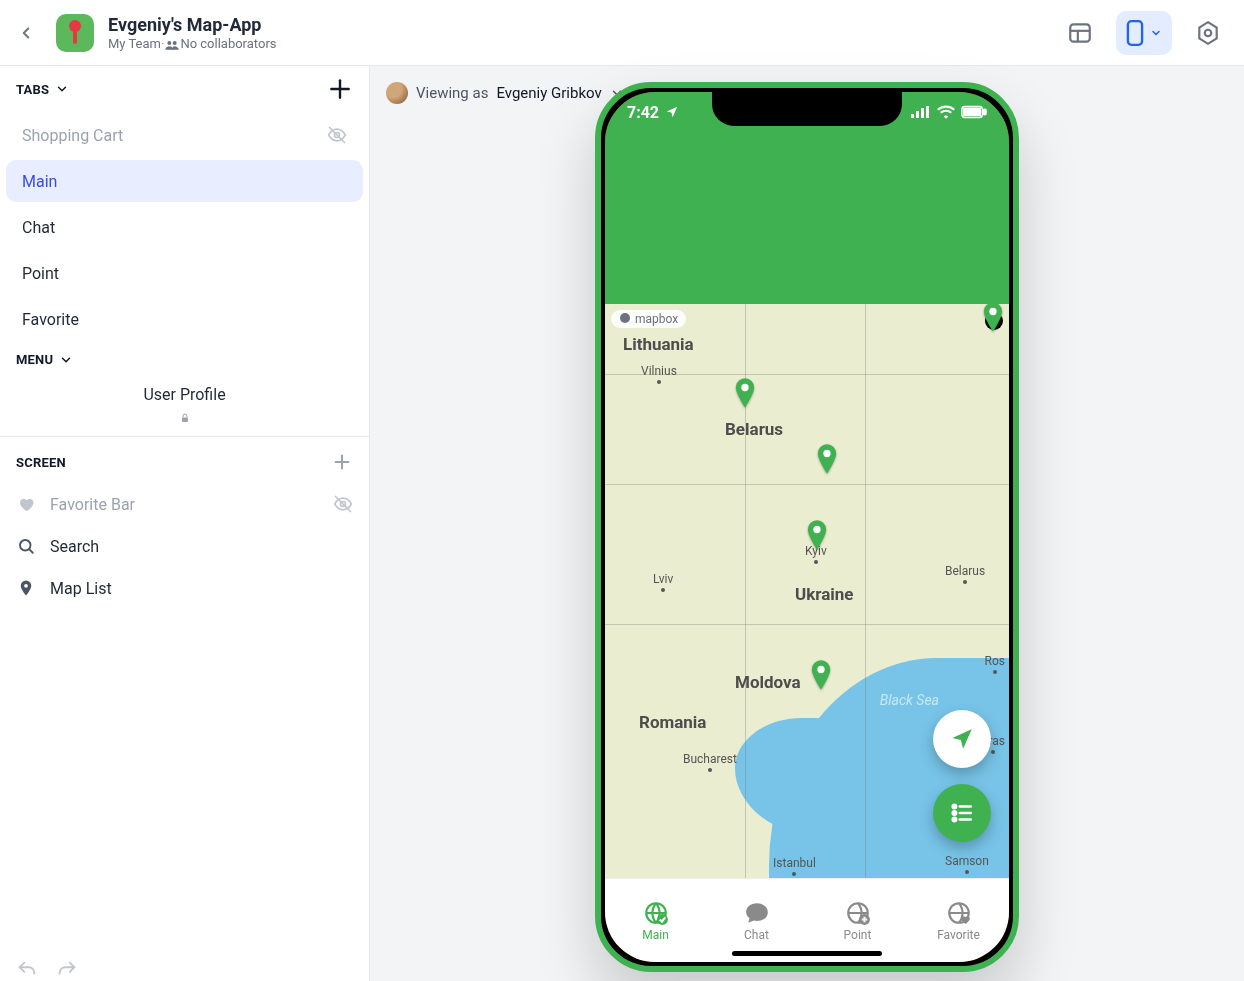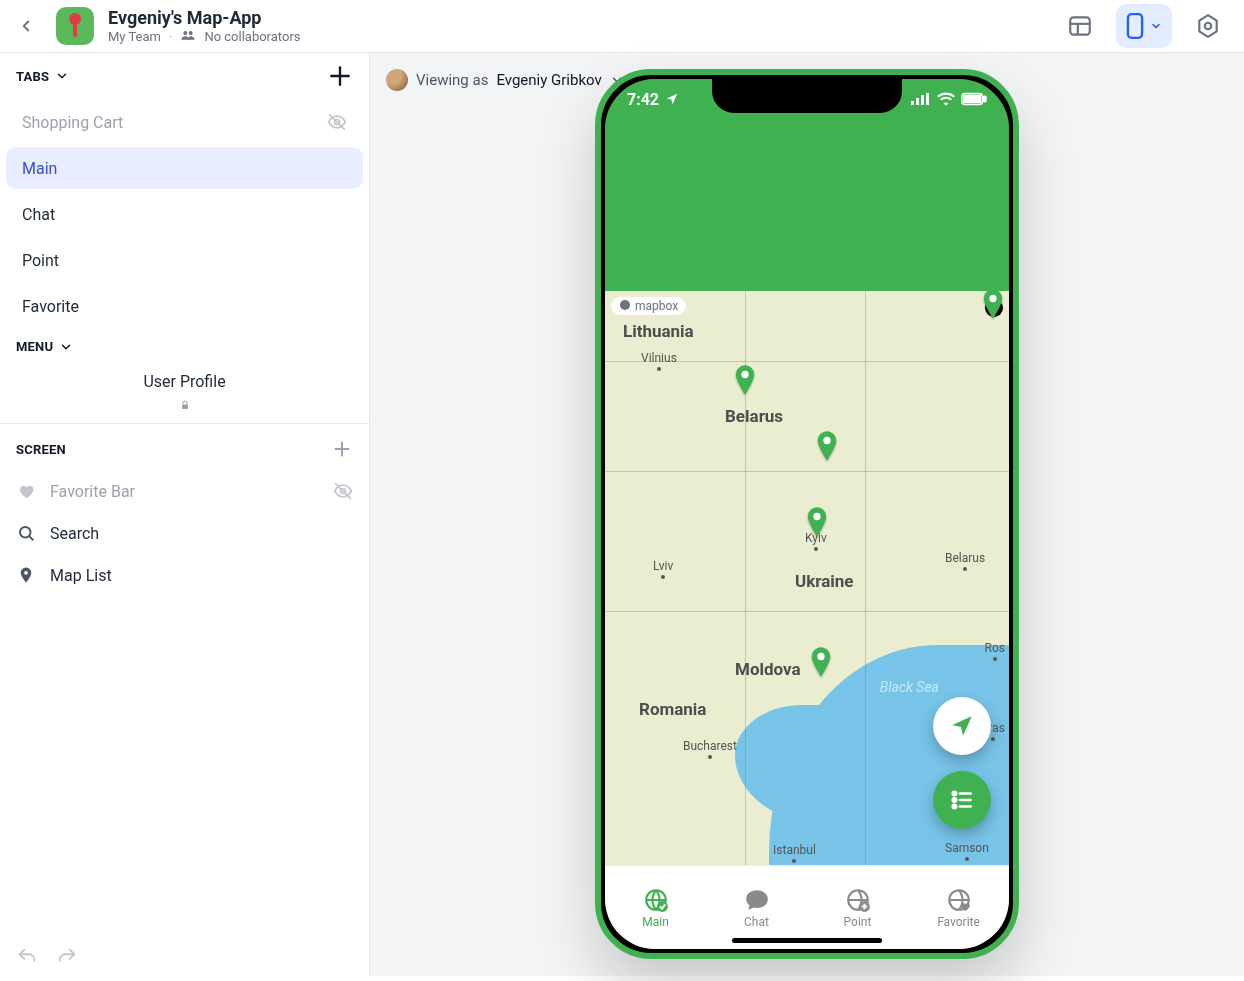--- a/index.html
+++ b/index.html
@@ -10,28 +10,28 @@
     --accent:#2563eb;
     --chip-bg:#e4ecff;
     --green:#3fb150;
     --green-dark:#2f8f3e;
     --sea:#77c4e8;
     --land:#eaedd0;
   }
   *{box-sizing:border-box;font-family:-apple-system,BlinkMacSystemFont,"Segoe UI",Roboto,Helvetica,Arial,sans-serif;}
   body{margin:0;background:#fff;width:1244px;height:981px;overflow:hidden;color:#1f2937;}
   
-  .topbar{height:53px;border-bottom:1px solid var(--line);display:flex;align-items:center;padding:0 14px 0 10px;gap:14px;}
+  .topbar{height:66px;border-bottom:1px solid var(--line);display:flex;align-items:center;padding:0 14px 0 10px;gap:14px;}
   .back-btn{width:32px;height:32px;display:flex;align-items:center;justify-content:center;border-radius:8px;cursor:pointer;color:#6b7280;}
   .app-icon{width:38px;height:38px;border-radius:10px;background:#5bb95b;position:relative;overflow:hidden;}
   .app-icon::before{content:"";position:absolute;left:50%;top:6px;transform:translateX(-50%);width:12px;height:12px;background:#e63946;border-radius:50%;}
   .app-icon::after{content:"";position:absolute;left:50%;top:16px;transform:translateX(-50%);width:4px;height:14px;background:#e63946;border-radius:2px;}
   .title-col{display:flex;flex-direction:column;min-width:0;line-height:1.2;}
   .title-col .title{font-weight:700;font-size:18px;}
-  .title-col .sub{display:flex;align-items:flex-start;gap:8px;font-size:13px;color:#6b7280;}
+  .title-col .sub{display:flex;align-items:flex-end;font-size:13px;color:#6b7280;}
   .sub .dot{color:#9ca3af;}
   .topbar-spacer{flex:1;}
   .tb-btn{width:44px;height:44px;border-radius:10px;display:flex;align-items:center;justify-content:center;color:#6b7280;cursor:pointer;}
   .tb-btn.active{background:var(--chip-bg);color:var(--accent);width:auto;padding:0 10px;gap:6px;}
   
   .layout{display:flex;height:calc(100% - 58px);}
   .sidebar{width:var(--sidebar-w);border-right:1px solid var(--line);display:flex;flex-direction:column;position:relative;}
   .section-hdr{display:flex;align-items:center;justify-content:space-between;padding:10px 16px;font-size:13px;font-weight:700;color:#111827;letter-spacing:.2px;}
   .section-hdr .left{display:flex;align-items:center;gap:6px;cursor:pointer;}
   .plus{color:#111827;cursor:pointer;}

